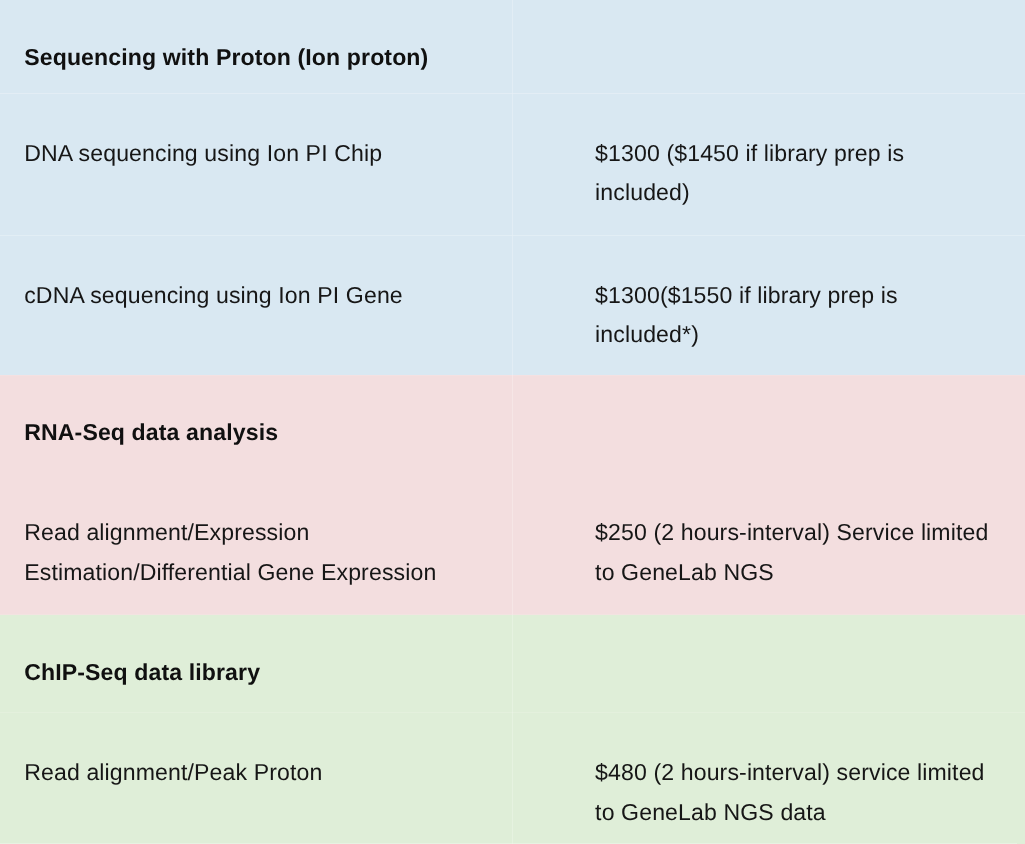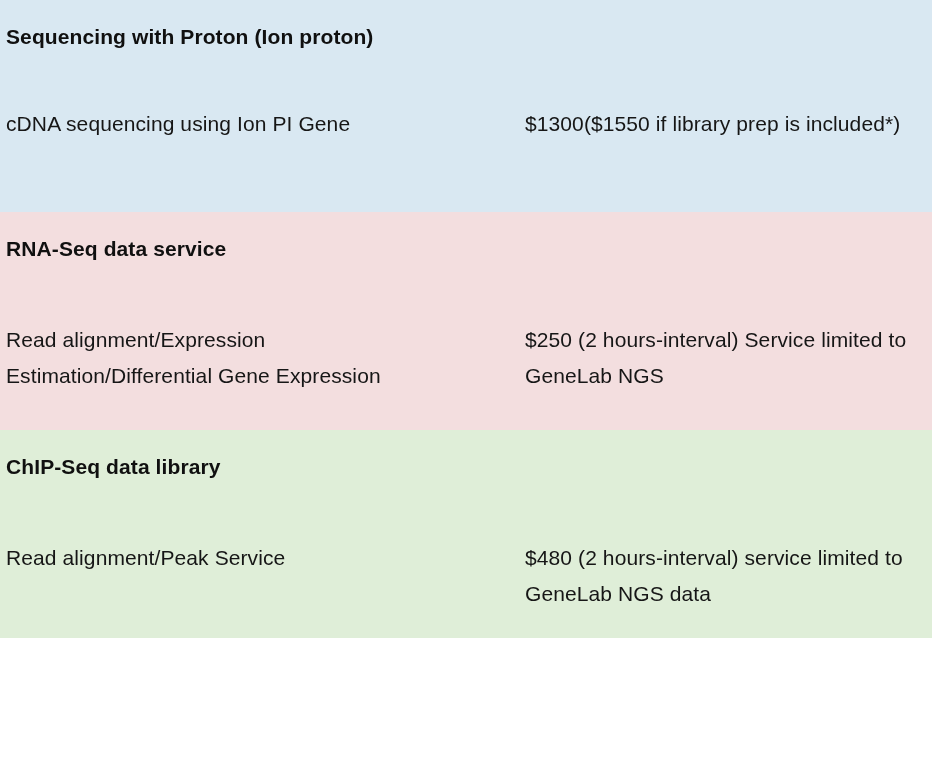--- a/index.html
+++ b/index.html
@@ -23,21 +23,21 @@
     table-layout: fixed;
   }
 
   #pricing-table col.col-service { width: 466px; }
   #pricing-table col.col-price   { width: 466px; }
 
   #pricing-table tr { }
 
   #pricing-table td {
     vertical-align: top;
-    padding: 0;
+    padding: 16px;
     border: 0;
   }
 
   
   .cell {
     font-size: 21px;
     line-height: 36px;
     color: #161616;
     letter-spacing: 0.1px;
     word-wrap: break-word;
@@ -88,33 +88,41 @@
 
     <tr class="theme-blue header-row row-seq-header div-blue">
       <td>
         <div class="cell cell-left section-title">Sequencing with Proton (Ion proton)</div>
       </td>
       <td>
         <div class="cell cell-right"></div>
       </td>
     </tr>
 
+    <tr class="theme-blue body-row row-dna div-blue">
+      <td>
+        <div class="cell cell-left">DNA sequencing using Ion PI Chip</div>
+      </td>
+      <td>
+        <div class="cell cell-right">$1300 ($1450 if library prep is included)</div>
+      </td>
+    </tr>
 
     <tr class="theme-blue body-row row-cdna">
       <td>
         <div class="cell cell-left">cDNA sequencing using Ion PI Gene</div>
       </td>
       <td>
         <div class="cell cell-right">$1300($1550 if library prep is included*)</div>
       </td>
     </tr>
 
     <tr class="theme-pink header-row row-rna-header div-pink">
       <td>
-        <div class="cell cell-left section-title">RNA-Seq data service</div>
+        <div class="cell cell-left section-title">RNA-Seq data analysis</div>
       </td>
       <td>
         <div class="cell cell-right"></div>
       </td>
     </tr>
 
     <tr class="theme-pink body-row row-rna-body">
       <td>
         <div class="cell cell-left">Read alignment/Expression Estimation/Differential Gene Expression</div>
       </td>
@@ -127,21 +135,21 @@
       <td>
         <div class="cell cell-left section-title">ChIP-Seq data library</div>
       </td>
       <td>
         <div class="cell cell-right"></div>
       </td>
     </tr>
 
     <tr class="theme-green body-row row-chip-body">
       <td>
-        <div class="cell cell-left">Read alignment/Peak Service</div>
+        <div class="cell cell-left">Read alignment/Peak Proton</div>
       </td>
       <td>
         <div class="cell cell-right">$480 (2 hours-interval) service limited to GeneLab NGS data</div>
       </td>
     </tr>
 
   </tbody>
 </table>
 
 </body></html>

